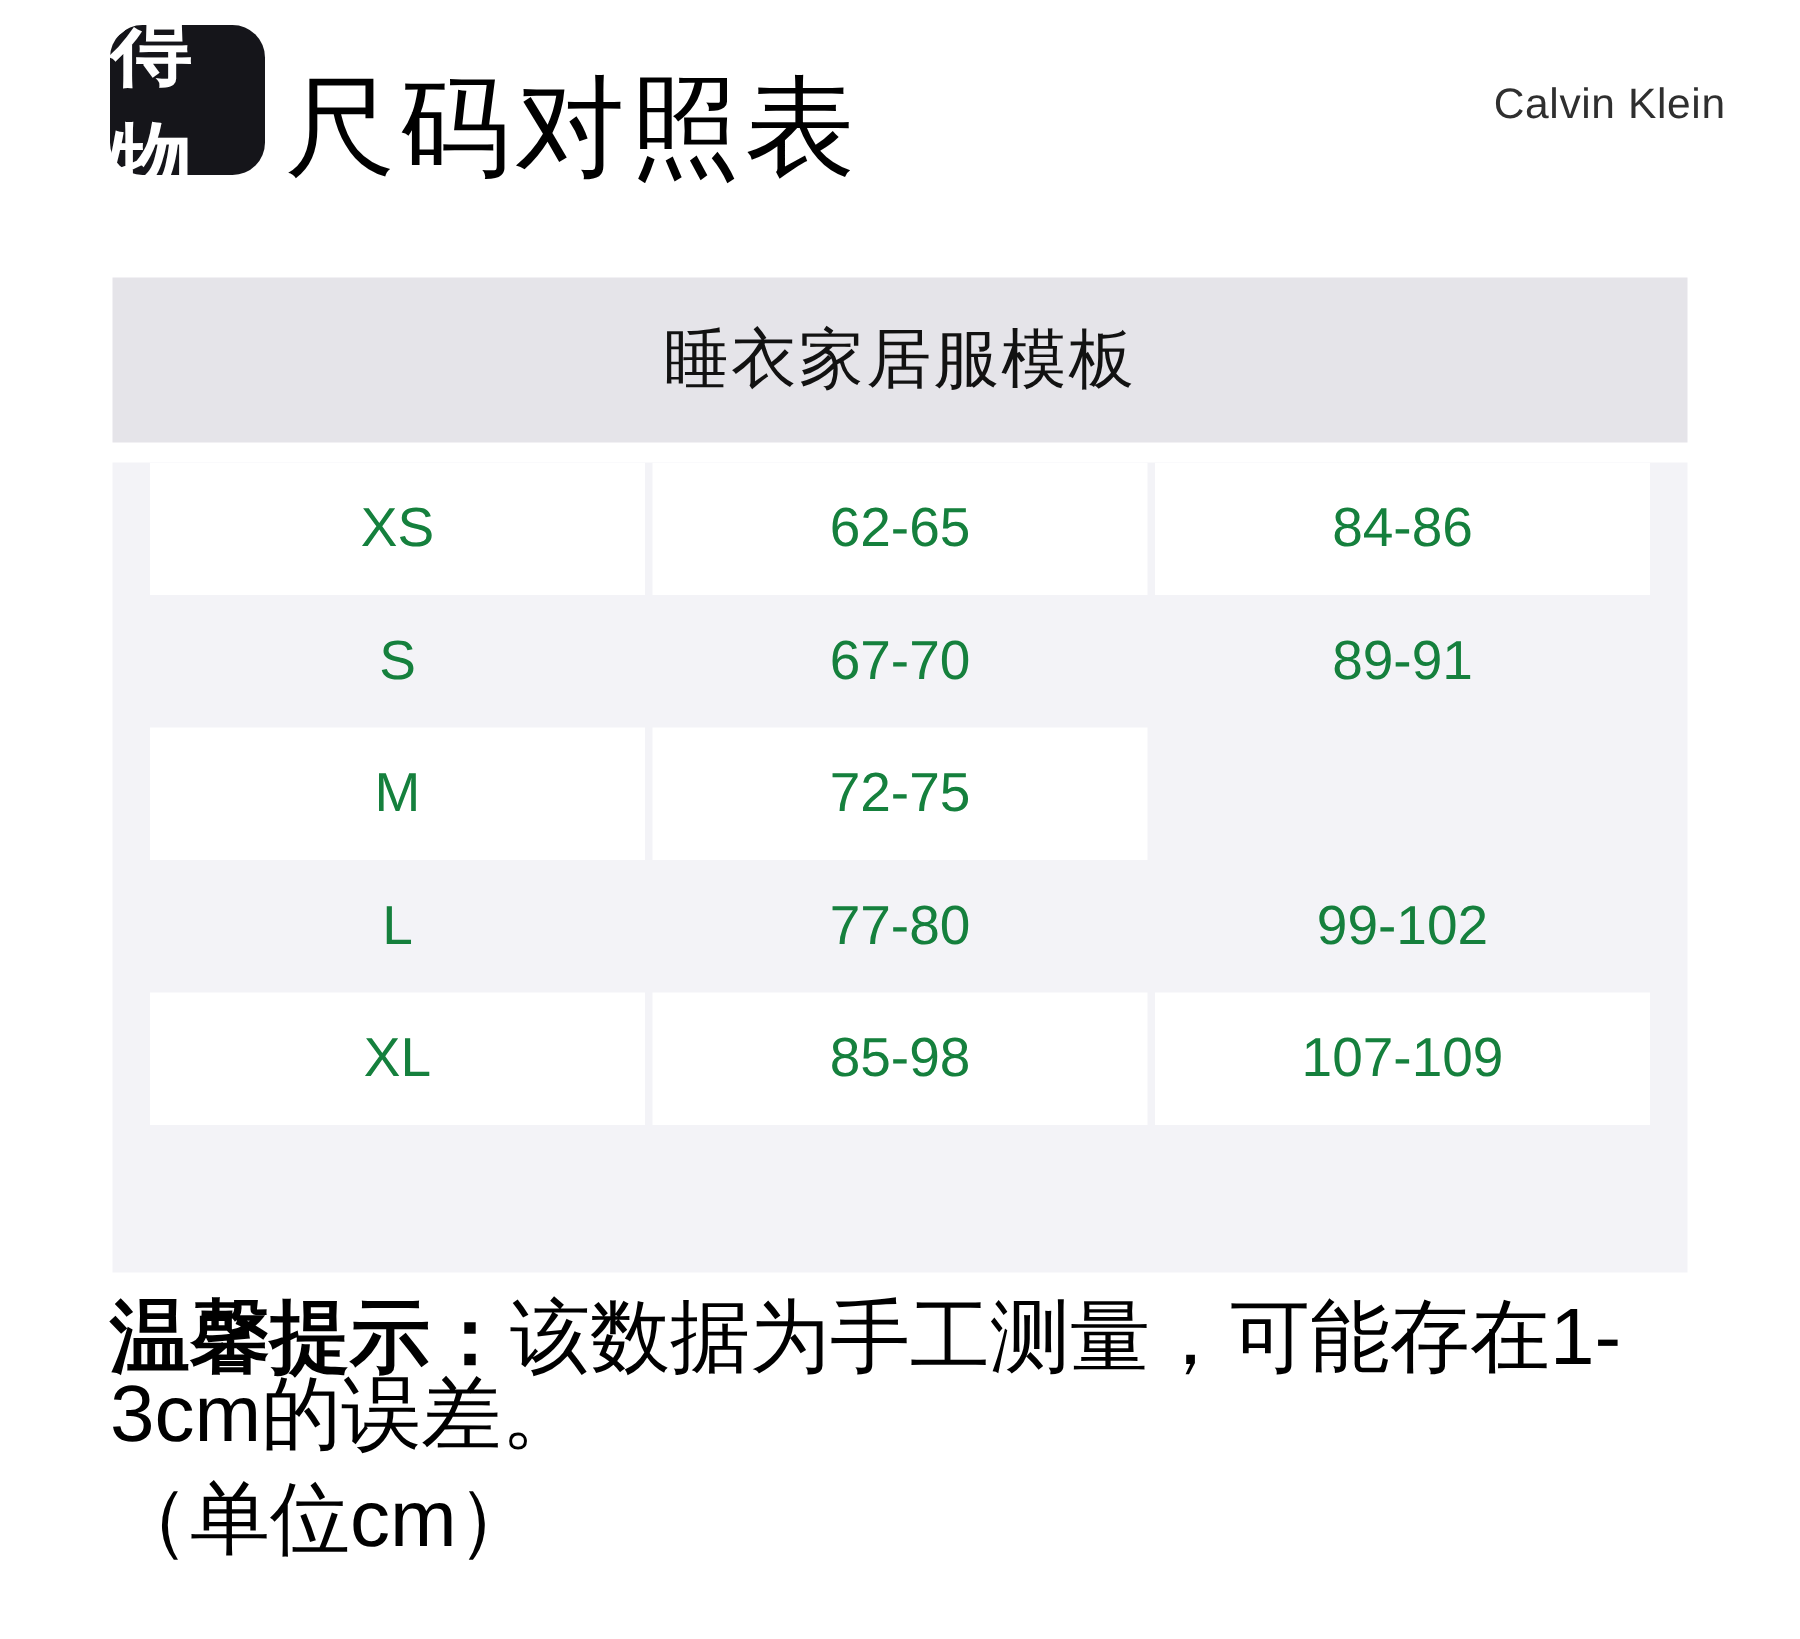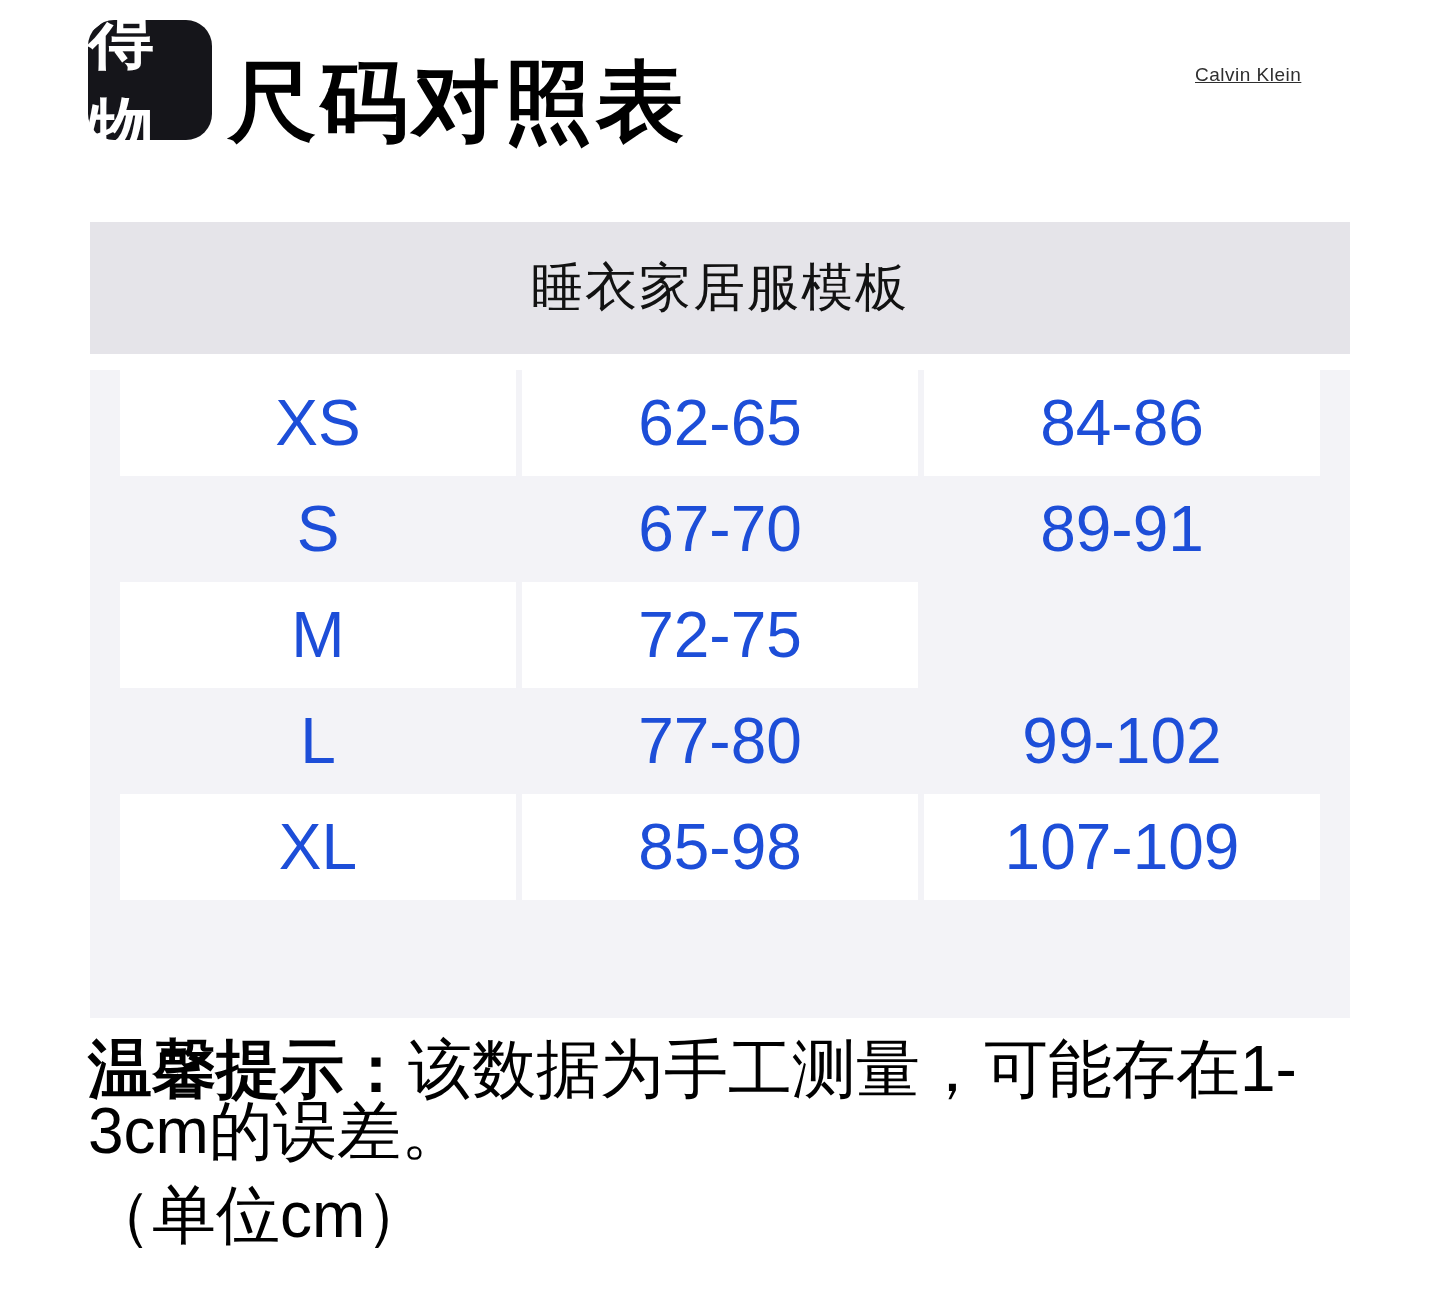--- a/index.html
+++ b/index.html
@@ -15,28 +15,27 @@
     position:absolute;left:88px;top:20px;width:124px;height:120px;
     background:#15151a;border-radius:26px;
     display:flex;align-items:center;justify-content:center;
   }
   .logo-box span{
     color:#fff;font-size:66px;font-weight:800;letter-spacing:-2px;
     padding-top:8px;
   }
   .page-title{
     position:absolute;left:228px;top:52px;margin:0;
-    font-size:88px;line-height:100px;font-weight:700;color:#000;
+    font-size:88px;line-height:100px;font-weight:400;color:#000;
     letter-spacing:4px;white-space:nowrap;
   }
   .brand-mark{
     position:absolute;left:1195px;top:64px;
-    font-size:19px;font-weight:400;color:#2f2f2f;letter-spacing:0.5px;
+    font-size:34px;font-weight:400;color:#2f2f2f;letter-spacing:0.5px;
     white-space:nowrap;
-    text-decoration:underline;
   }
 
   
   .banner{
     position:absolute;left:90px;top:222px;width:1260px;height:132px;
     background:#e5e4e9;
     display:flex;align-items:center;justify-content:center;
   }
   .banner span{font-size:52px;color:#121212;letter-spacing:2px;}
 
@@ -49,21 +48,21 @@
     display:grid;grid-template-columns:1fr 1fr 1fr;column-gap:6px;
     padding:0 30px;box-sizing:border-box;
   }
   .trow .cell{
     display:flex;align-items:center;justify-content:center;
     white-space:nowrap;
   }
   .thead{height:118px;}
   .thead .cell{font-size:40px;color:#1b1b1b;letter-spacing:1px;}
   .data-row{height:106px;}
-  .data-row .cell{font-size:64px;color:#1d4ed8;}
+  .data-row .cell{font-size:44px;color:#15803d;}
   .row-white .cell{background:#ffffff;}
 
   
   .note{position:absolute;left:88px;top:1038px;width:1310px;}
   .note p{margin:0;font-size:64px;line-height:62px;color:#000;}
   .note .prefix{font-weight:700;}
   .note .line2{margin-top:22px;}
 </style>
 </head>
 <body>

